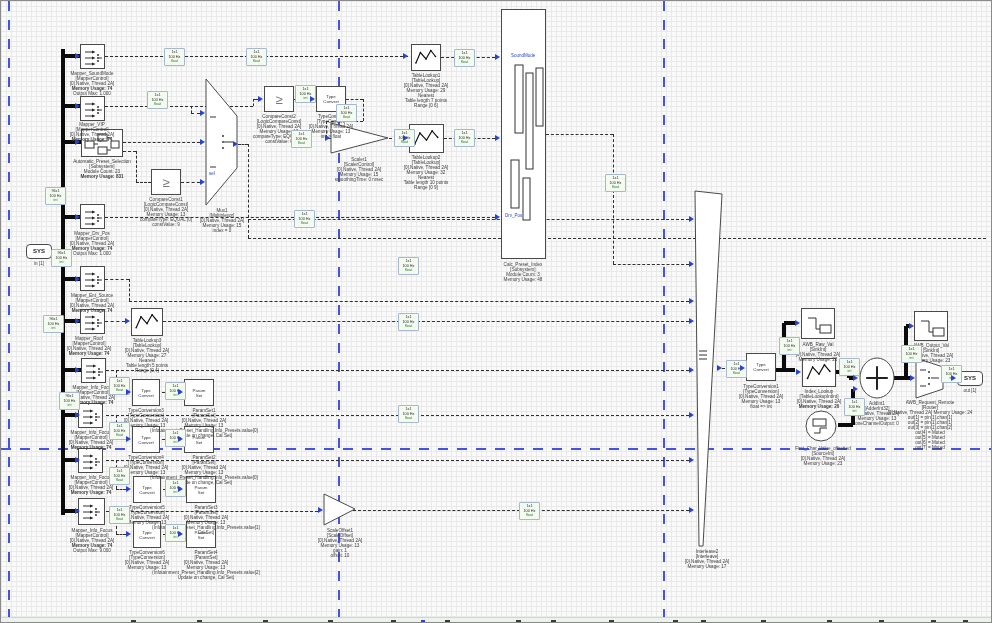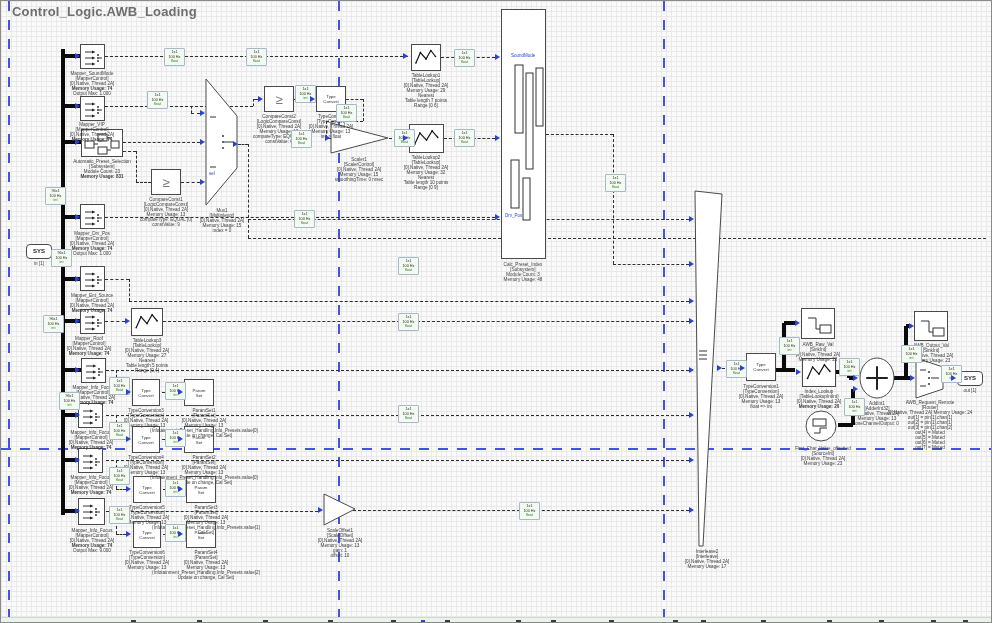--- a/index.html
+++ b/index.html
@@ -35,21 +35,20 @@
   .gh{position:absolute;left:0;height:2px;width:992px;z-index:8;
     background:repeating-linear-gradient(90deg,#4353e0 0 10px,transparent 10px 19px);}
   .strip{position:absolute;left:0;top:616px;width:992px;height:7px;background:#ecf2ec;z-index:30;border-top:1px solid #cfd8cf;}
   .mark{position:absolute;top:2px;width:5px;height:3px;background:#3a3a3a;}
   .mark.blue{background:#2a46d8;width:4px;}
 </style>
 </head>
 <body>
 
 <div id="canvas">
-  <div class="title">Control_Logic.AWB_Loading</div>
   <div class="strip" id="strip">
       <div class="mark" style="left: 130px;"></div>
       <div class="mark" style="left: 196px;"></div>
       <div class="mark" style="left: 262px;"></div>
       <div class="mark" style="left: 327px;"></div>
       <div class="mark" style="left: 390px;"></div>
       <div class="mark" style="left: 444px;"></div>
       <div class="mark" style="left: 515px;"></div>
       <div class="mark" style="left: 550px;"></div>
       <div class="mark" style="left: 608px;"></div>

